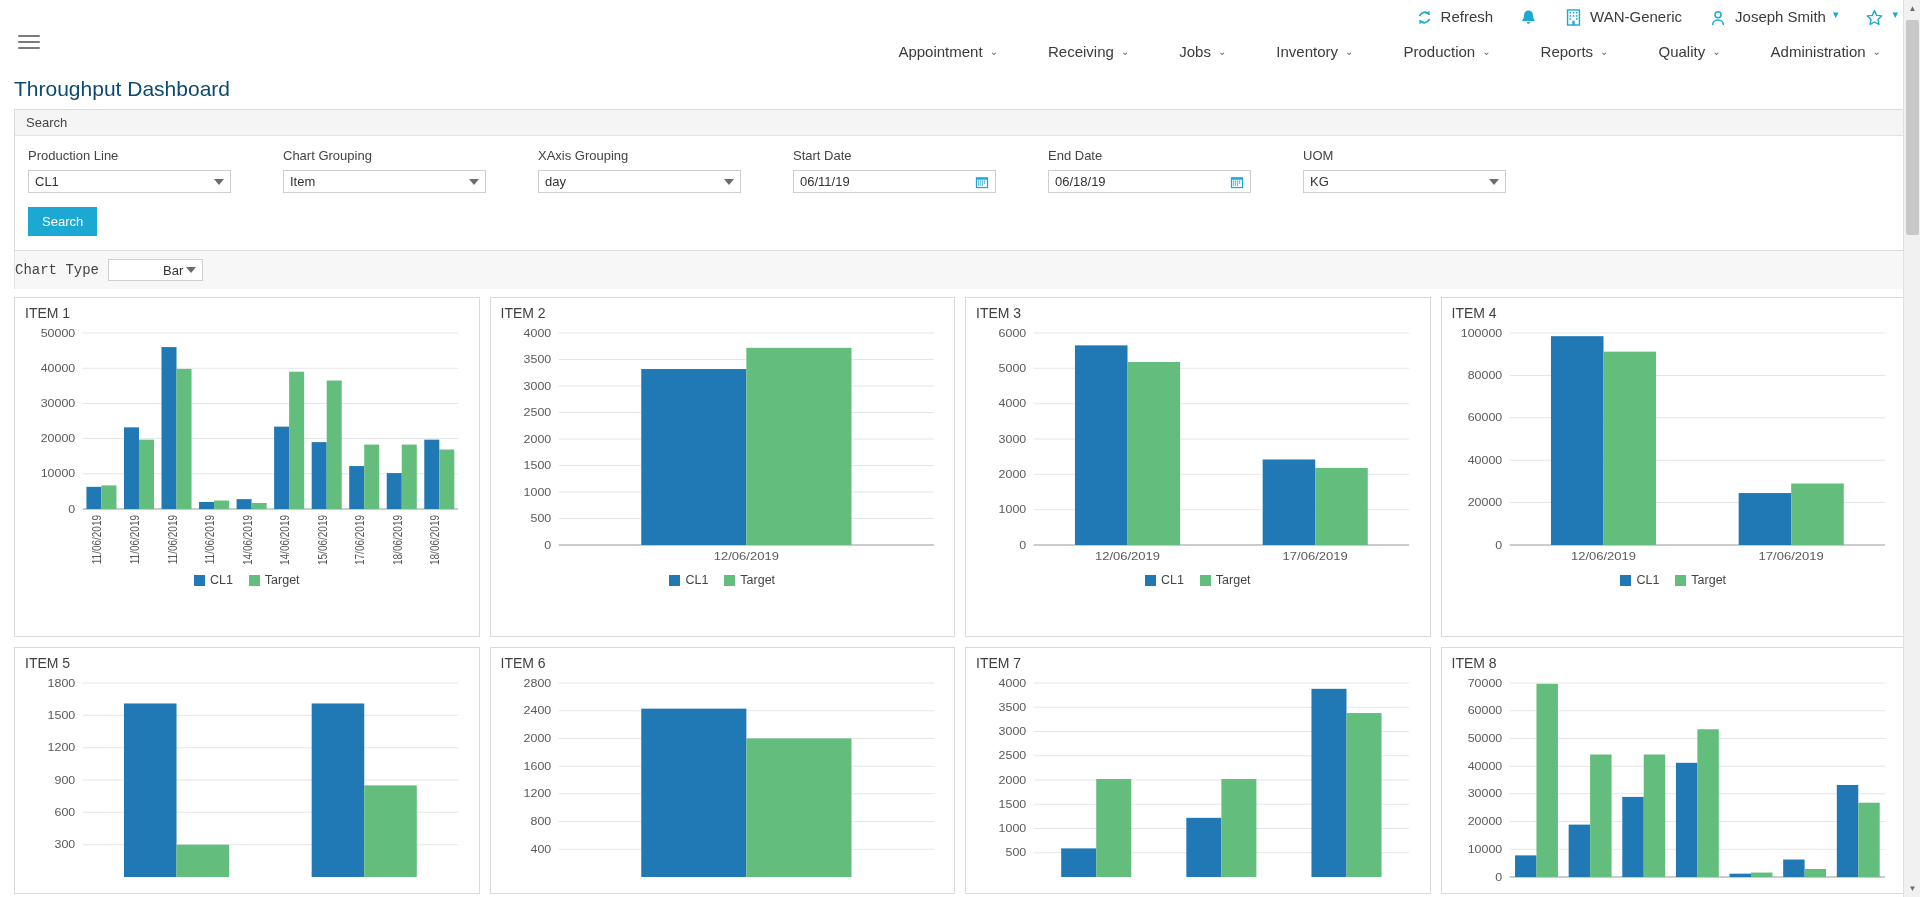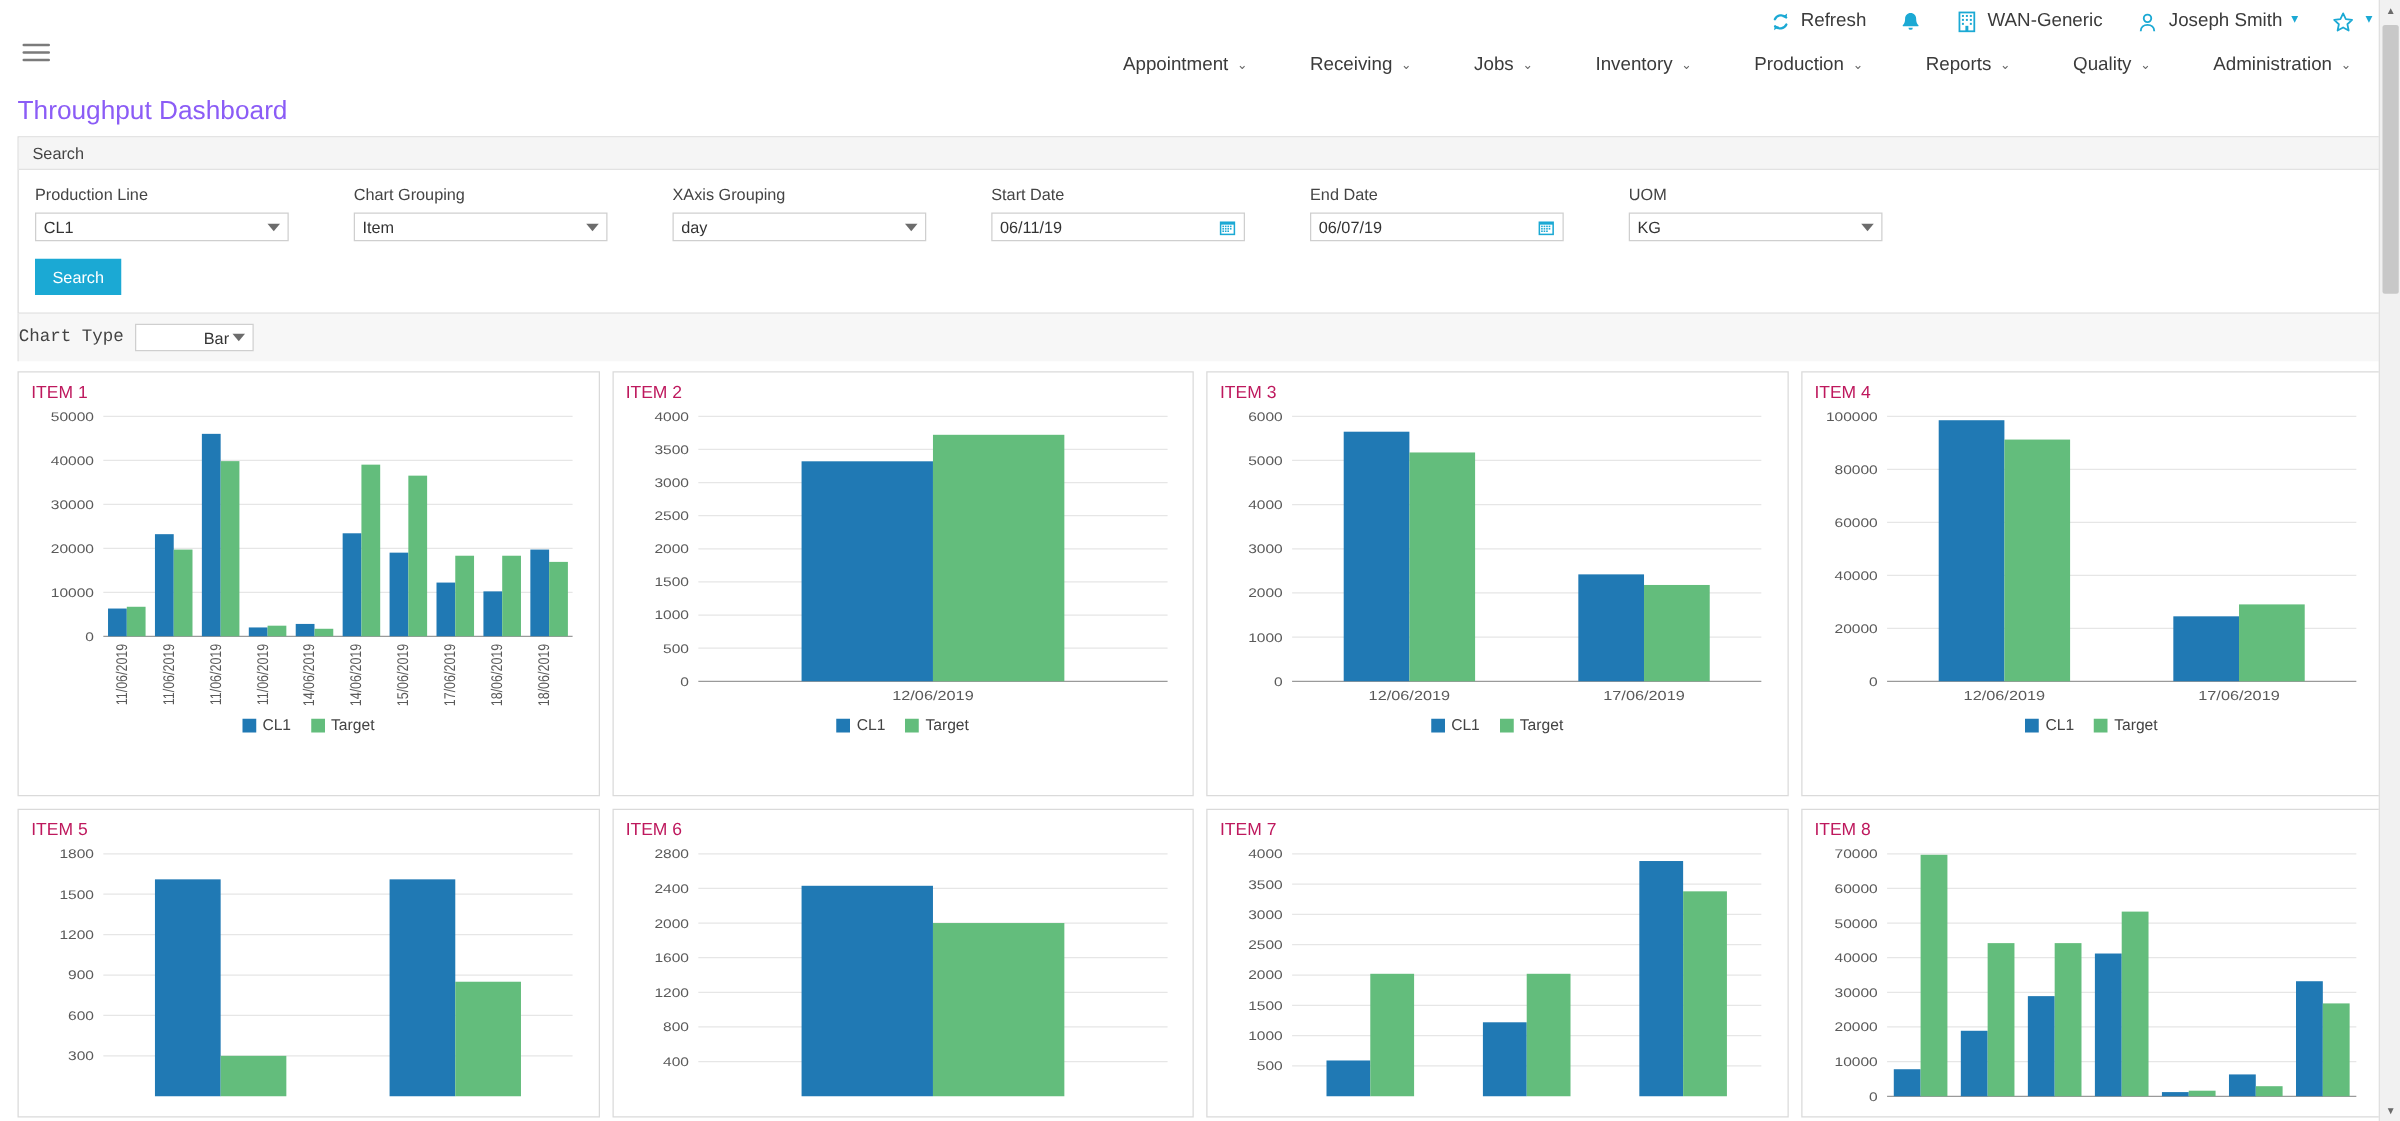--- a/index.html
+++ b/index.html
@@ -28,21 +28,21 @@
   .hamb { position:absolute; left:18px; top:-4px; width:22px; cursor:pointer; }
   .hamb span { display:block; height:2px; background:#7b7b7b; margin:4px 0; border-radius:1px; }
   .navmenu { margin-left:auto; display:flex; align-items:center; gap:16px; padding-right:22px; }
   .navitem {
     display:flex; align-items:center; gap:7px;
     padding:0 17px; font-size:15px; color:#3b3b3b; cursor:pointer; white-space:nowrap;
   }
   .navitem .car { font-size:10px; color:#666; }
 
   
-  .page-title { font-size:21px; color:#8b5cf6; padding:9px 0 8px 14px; font-weight:400; }
+  .page-title { font-size:21px; color:#0c4a6e; padding:9px 0 8px 14px; font-weight:400; }
 
   
   .panel {
     margin:0 14px; border:1px solid #dcdcdc; background:#fff;
   }
   .panel-head {
     background:#f5f5f5; border-bottom:1px solid #e2e2e2;
     padding:5px 11px; font-size:13px; color:#444;
   }
   .panel-body { padding:12px 13px 14px 13px; }
@@ -79,21 +79,21 @@
   
   .chart-grid {
     margin:8px 14px 0 14px;
     display:grid; grid-template-columns:repeat(4, 1fr); gap:10px;
   }
   .chart-card {
     border:1px solid #dadada; background:#fff; height:340px;
     padding:6px 8px 4px 8px; position:relative; overflow:hidden;
   }
   .chart-card.short { height:247px; }
-  .card-title { font-size:14px; color:#be185d; font-weight:400; margin:1px 0 2px 2px; }
+  .card-title { font-size:14px; color:#404040; font-weight:400; margin:1px 0 2px 2px; }
 
   .plot-wrap { position:relative; width:100%; }
   .plot-svg { display:block; width:100%; }
   .legend {
     display:flex; align-items:center; justify-content:center; gap:16px;
     margin-top:2px; font-size:12.5px; color:#444;
   }
   .legend .sw { width:11px; height:11px; display:inline-block; margin-right:5px; vertical-align:-1px;}
   .legend span.lg-it { display:flex; align-items:center; }
 
@@ -251,21 +251,21 @@
                 <rect x="3.3" y="10.7" width="1.5" height="1.4"></rect>
                 <rect x="5.6" y="10.7" width="1.5" height="1.4"></rect>
                 <rect x="7.9" y="10.7" width="1.5" height="1.4"></rect>
               </g>
             </svg>
           </div>
         </div>
         <div class="field">
           <div class="field-label">End Date</div>
           <div class="control">
-            <span class="val">06/07/19</span>
+            <span class="val">06/18/19</span>
             <svg width="14" height="14" viewBox="0 0 16 16">
               <rect x="1" y="2.5" width="14" height="12.5" fill="#1ba9d4"></rect>
               <rect x="2.4" y="5.4" width="11.2" height="8.2" fill="#fff"></rect>
               <g fill="#1ba9d4">
                 <rect x="3.3" y="6.3" width="1.5" height="1.4"></rect>
                 <rect x="5.6" y="6.3" width="1.5" height="1.4"></rect>
                 <rect x="7.9" y="6.3" width="1.5" height="1.4"></rect>
                 <rect x="10.2" y="6.3" width="1.5" height="1.4"></rect>
                 <rect x="3.3" y="8.5" width="1.5" height="1.4"></rect>
                 <rect x="5.6" y="8.5" width="1.5" height="1.4"></rect>

